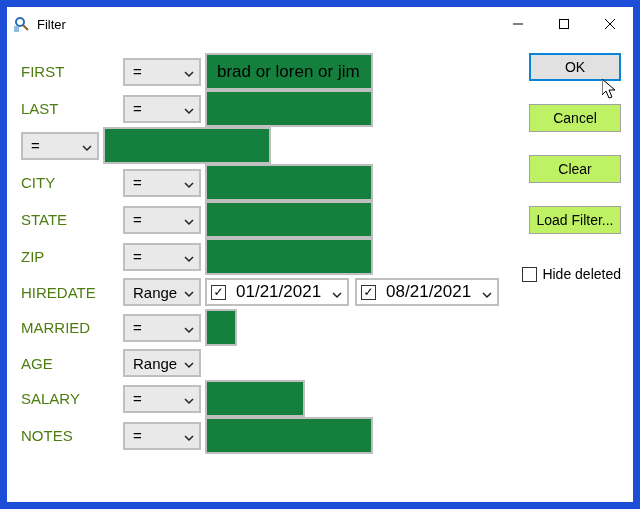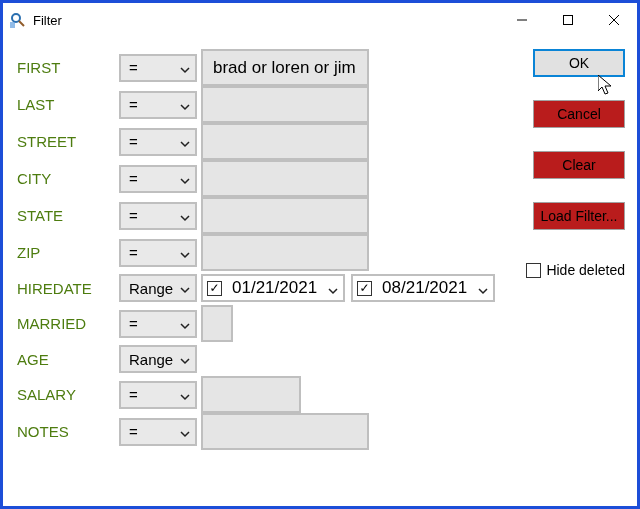--- a/index.html
+++ b/index.html
@@ -7,21 +7,21 @@
     margin: 0;
     padding: 0;
     background: #ccc;
     font-family: "Segoe UI", Tahoma, sans-serif;
     font-size: 13px;
   }
   .window {
     width: 640px;
     height: 509px;
     background: #fff;
-    border: 3px solid #1d4ed8;
+    border: 7px solid #1d4ed8;
     display: flex;
     flex-direction: column;
     position: relative;
   }
   .titlebar {
     height: 34px;
     display: flex;
     align-items: center;
     padding: 0 0 0 6px;
     background: #fff;
@@ -74,21 +74,21 @@
     position: relative;
     margin-right: 4px;
   }
   .chev {
     width: 12px; height: 12px; display: inline-block;
   }
   .chev svg { stroke:#222; stroke-width:1.5; fill:none; }
   .txt {
     height: 37px;
     border: 2px solid #bfbfbf;
-    background: #e5e5e5;
+    background: #15803d;
     padding: 0 10px;
     font-size: 17px;
     font-family: inherit;
     outline: none;
     color: #000;
   }
   .txt.wide { width: 168px; }
   .txt.small { width: 32px; }
   .txt.med { width: 100px; }
   .txt.med.focus { width: 100px; border-color: #0a84d6; }
@@ -114,21 +114,21 @@
     top: 12px;
     right: 12px;
     width: 92px;
     display: flex;
     flex-direction: column;
     gap: 23px;
   }
   .btn {
     height: 28px;
     border: 1px solid #a2a2a2;
-    background: #b91c1c;
+    background: #bef264;
     font-size: 14px;
     display: flex;
     align-items: center;
     justify-content: center;
     padding: 0 6px;
     cursor: default;
   }
   .btn.primary {
     border: 2px solid #0a84d6;
     background: #e1e1e1;
@@ -204,21 +204,20 @@
       <div class="op-select">
         <span>=</span>
         <span class="chev"><svg viewBox="0 0 12 12">
               <polyline points="2,4 6,8 10,4"></polyline>
             </svg></span>
       </div>
       <input class="txt wide" value="" style="">
     </div>
 
     <div class="row">
-      <div class="row-label">STREET</div>
       <div class="op-select">
         <span>=</span>
         <span class="chev"><svg viewBox="0 0 12 12">
               <polyline points="2,4 6,8 10,4"></polyline>
             </svg></span>
       </div>
       <input class="txt wide" value="" style="">
     </div>
 
     <div class="row">

